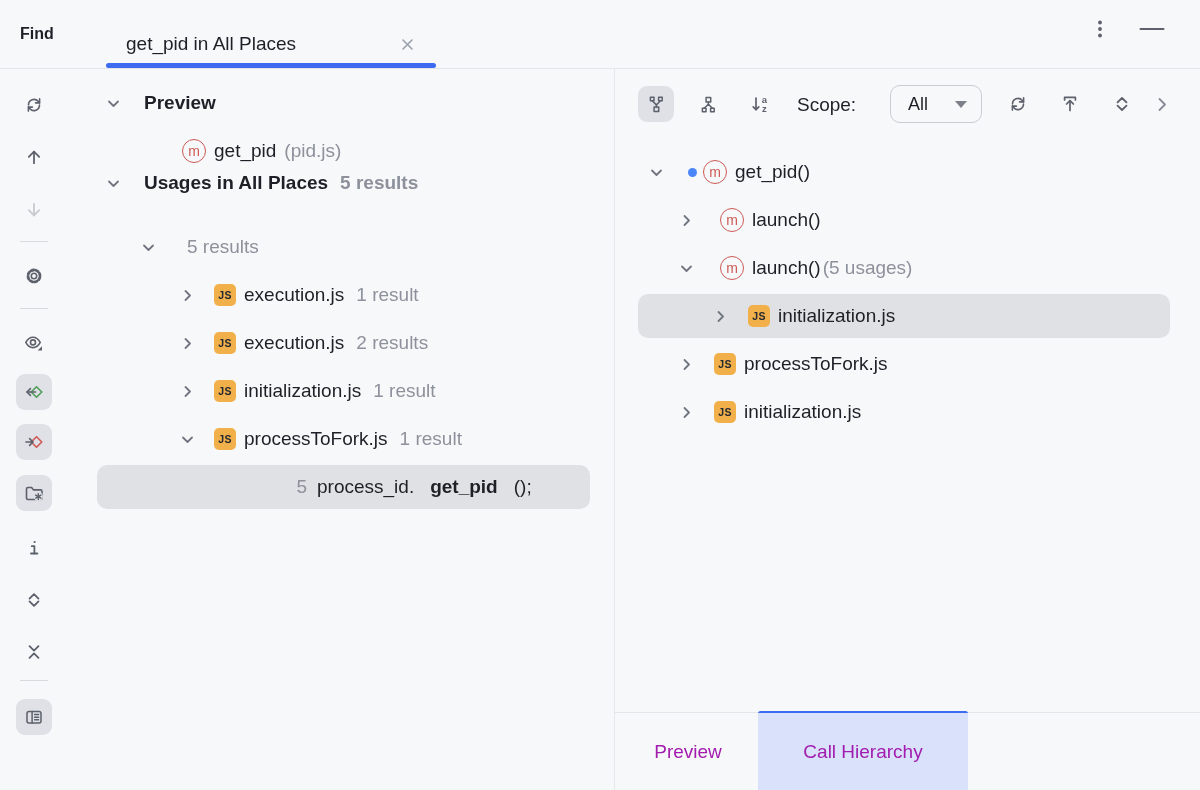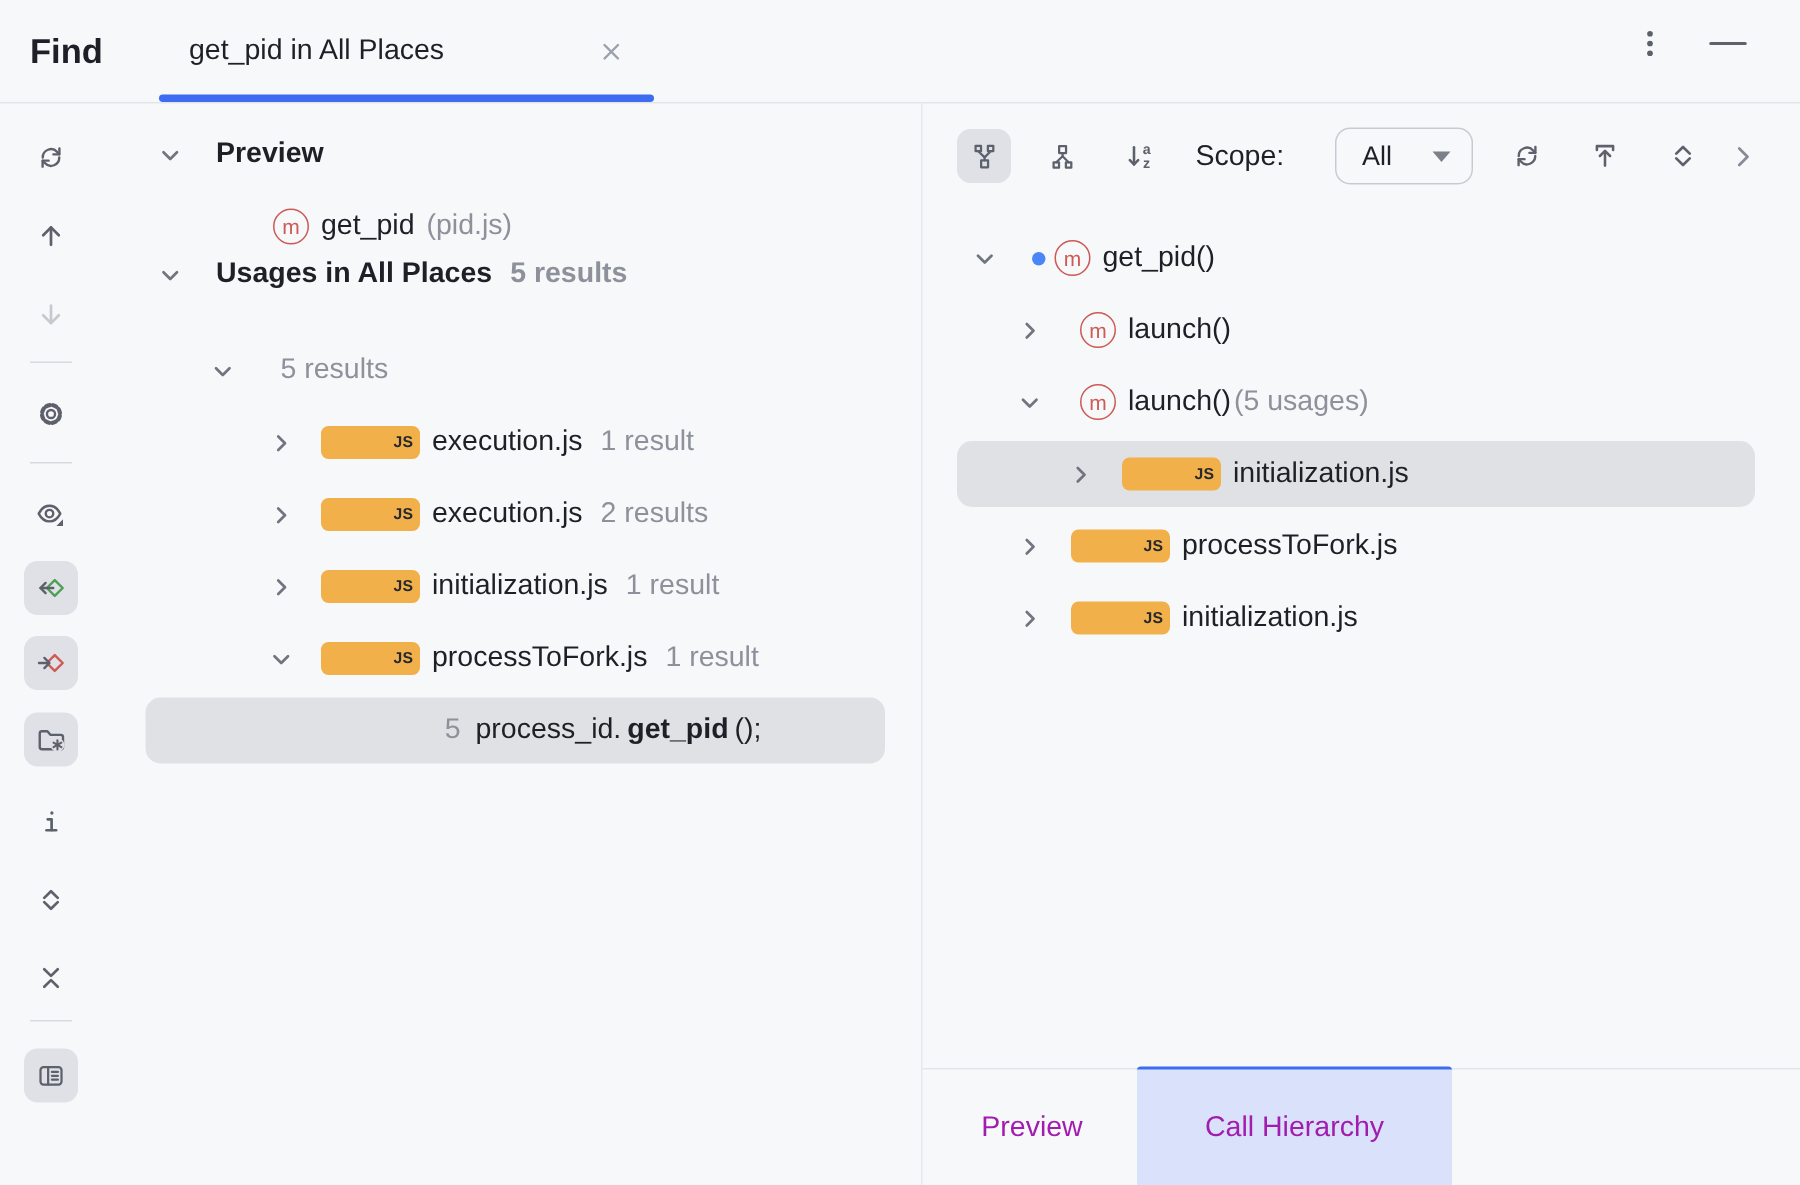--- a/index.html
+++ b/index.html
@@ -4,22 +4,22 @@
 <style>
   html,body{margin:0;padding:0;}
   body{
     width:1200px;height:790px;position:relative;overflow:hidden;
     background:#f7f8fa;color:#1d2026;
     font-family:"Liberation Sans",sans-serif;
     -webkit-font-smoothing:antialiased;
   }
   
   .header{position:absolute;left:0;top:0;width:1200px;height:68px;border-bottom:1px solid #e3e5e9;background:#f7f8fa;}
-  .win-title{position:absolute;left:20px;top:0;height:68px;display:flex;align-items:center;font-size:23px;font-weight:700;}
-  .ftab{position:absolute;left:106px;top:6px;width:330px;height:56px;display:flex;align-items:center;justify-content:space-between;padding:0 20px;box-sizing:border-box;cursor:default;}
+  .win-title{position:absolute;left:20px;top:0;height:68px;display:flex;align-items:center;font-size:16px;font-weight:700;}
+  .ftab{position:absolute;left:106px;top:16px;width:330px;height:56px;display:flex;align-items:center;justify-content:space-between;padding:0 20px;box-sizing:border-box;cursor:default;}
   .ftab-label{font-size:19px;color:#1d2026;white-space:nowrap;}
   .ftab-underline{position:absolute;left:106px;top:63px;width:330px;height:5px;border-radius:3px;background:#3d6cf0;}
   
   .tbtn{position:absolute;width:36px;height:36px;display:flex;align-items:center;justify-content:center;border-radius:9px;cursor:pointer;}
   .tbtn.sel{background:#dfe1e6;}
   .ic{display:flex;align-items:center;justify-content:center;}
   .ic svg{display:block;fill:none;stroke:#5c616b;stroke-width:1.6;stroke-linecap:round;stroke-linejoin:round;}
   .ic.dis svg{stroke:#c6c9cf;}
   .tool-divider{position:absolute;width:28px;height:1px;background:#d8dade;left:20px;}
   
@@ -31,21 +31,21 @@
   .lbl.bold{font-weight:700;}
   .cnt{font-size:19px;color:#8d919b;white-space:nowrap;margin-left:4px;}
   .cnt.bold{font-weight:700;}
   .suf{font-size:19px;color:#8d919b;white-space:nowrap;}
   .suf.tight{margin-left:-6px;}
   .rowhl{position:absolute;top:2px;height:44px;border-radius:10px;background:#e0e1e5;}
   
   .mi{width:24px;height:24px;border-radius:50%;border:1.8px solid #cd5a54;color:#cd5a54;
       display:flex;align-items:center;justify-content:center;font-size:14px;box-sizing:border-box;flex:0 0 auto;}
   .jsb{width:22px;height:22px;border-radius:5px;background:#f2b04a;color:#26292e;
-      display:flex;align-items:center;justify-content:center;font-size:10.5px;font-weight:700;letter-spacing:.3px;flex:0 0 auto;padding-left:44px;}
+      display:flex;align-items:center;justify-content:center;font-size:10.5px;font-weight:700;letter-spacing:.3px;flex:0 0 auto;}
   .dot{width:9px;height:9px;border-radius:50%;background:#4a86f7;flex:0 0 auto;}
   .linenum{position:absolute;top:0;bottom:0;display:flex;align-items:center;justify-content:flex-end;font-size:19px;color:#8d919b;}
   .code{font-size:19px;color:#1d2026;white-space:pre;}
   
   .scope-label{position:absolute;left:797px;top:86px;height:37px;display:flex;align-items:center;font-size:19px;color:#1d2026;}
   .scope-dd{position:absolute;left:890px;top:85px;width:92px;height:38px;border:1.5px solid #c8cbd2;border-radius:10px;
       box-sizing:border-box;display:flex;align-items:center;justify-content:space-between;padding:0 14px 0 17px;cursor:pointer;}
   .scope-val{font-size:18px;color:#1d2026;}
   .dd-caret{width:0;height:0;border-left:6.5px solid transparent;border-right:6.5px solid transparent;border-top:7px solid #7b8089;}
   
@@ -288,21 +288,21 @@
       </span>
     <div class="rflex" style="left:214px">
       <span class="jsb">JS</span>
       <span class="lbl">processToFork.js</span>
       <span class="cnt">1 result</span>
     </div>
   </div>
   <div class="trow" style="top:463px">
     <div class="rowhl" style="left:97px;width:493px"></div>
     <span class="linenum" style="left:272px;width:35px">5</span>
-    <div class="rflex" style="left:317px;gap:4px">
+    <div class="rflex" style="left:317px;gap:16px">
       <span class="code">process_id.</span>
       <span class="code" style="font-weight:700">get_pid</span>
       <span class="code">();</span>
     </div>
   </div>
 </div>
 
 <div class="vdivider"></div>
 
 <div>

